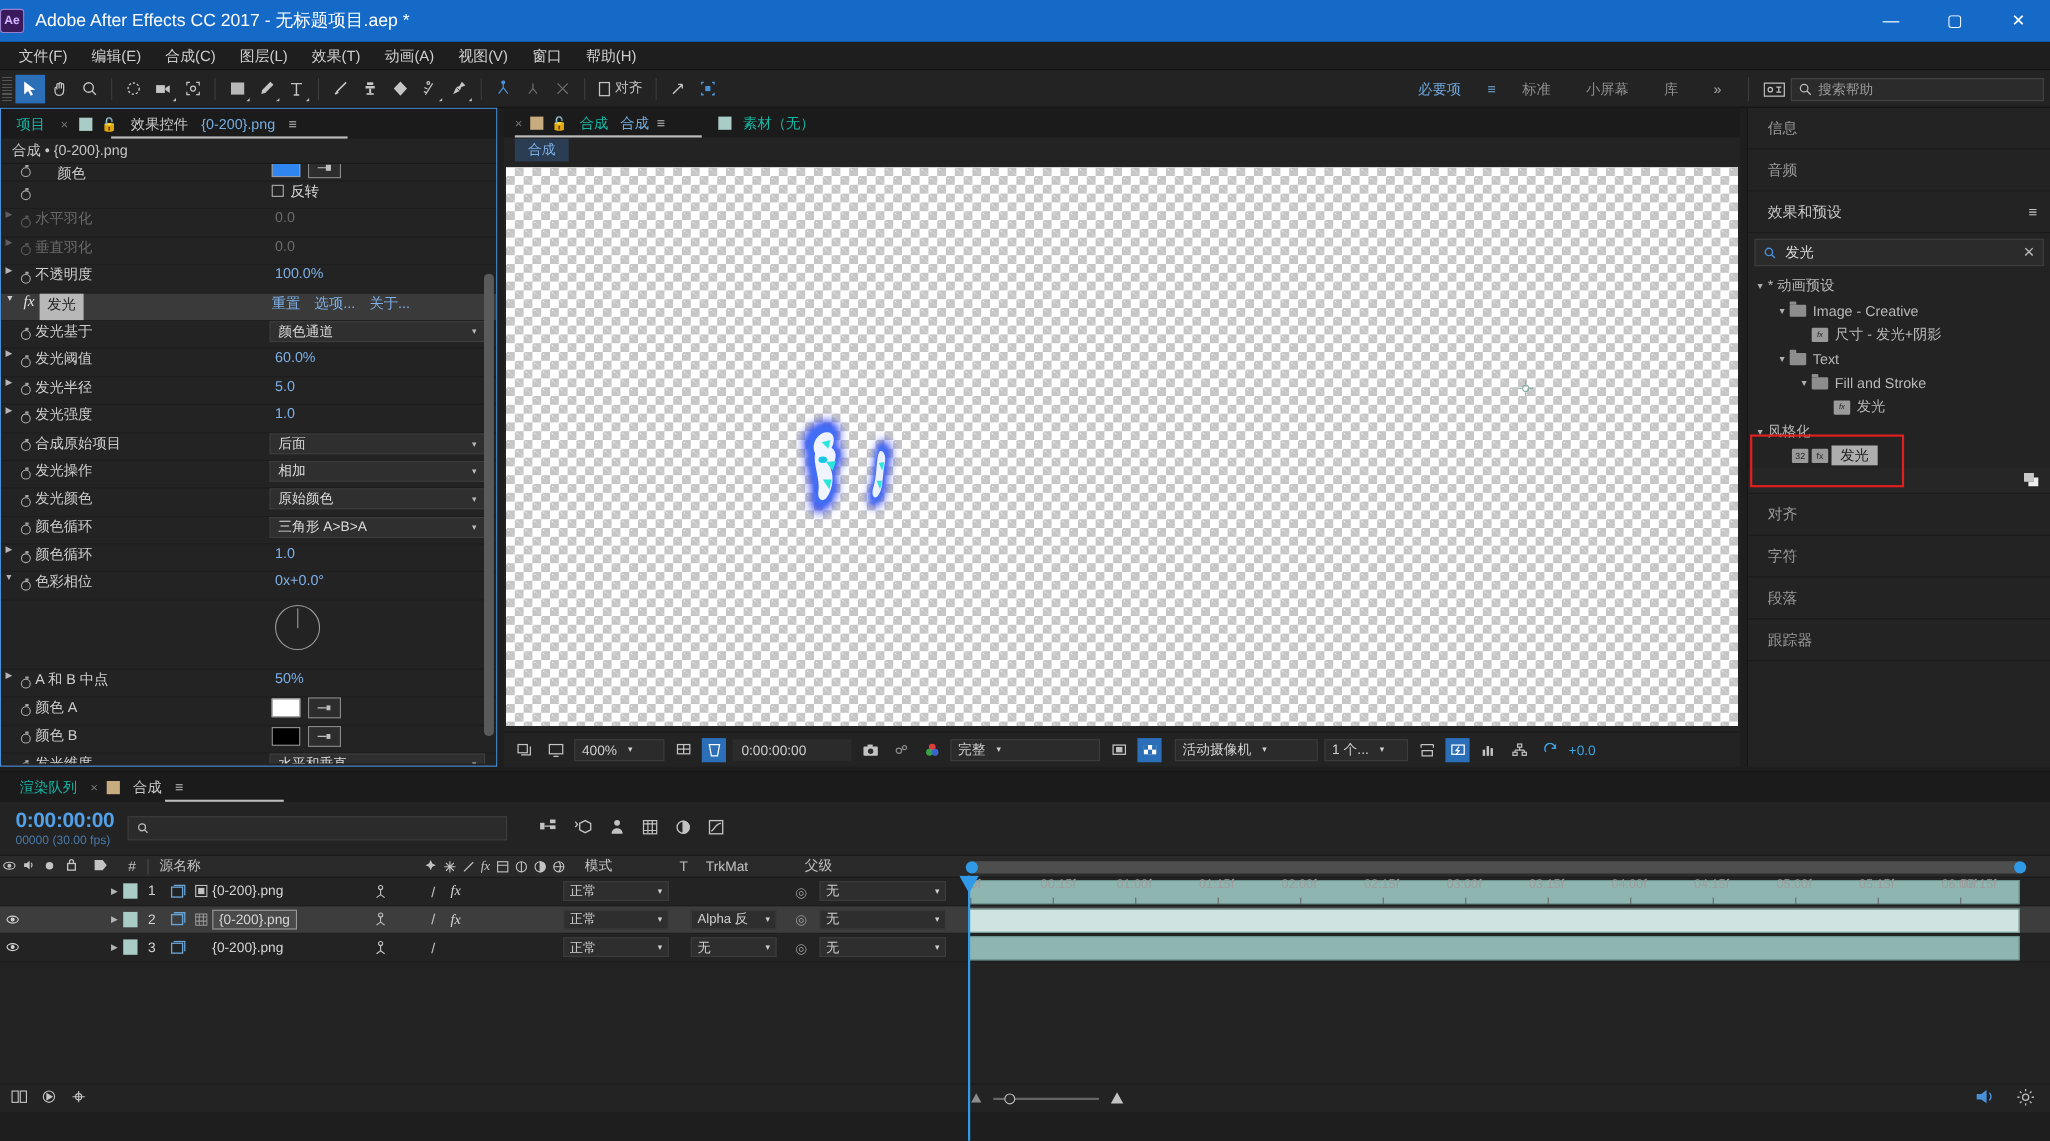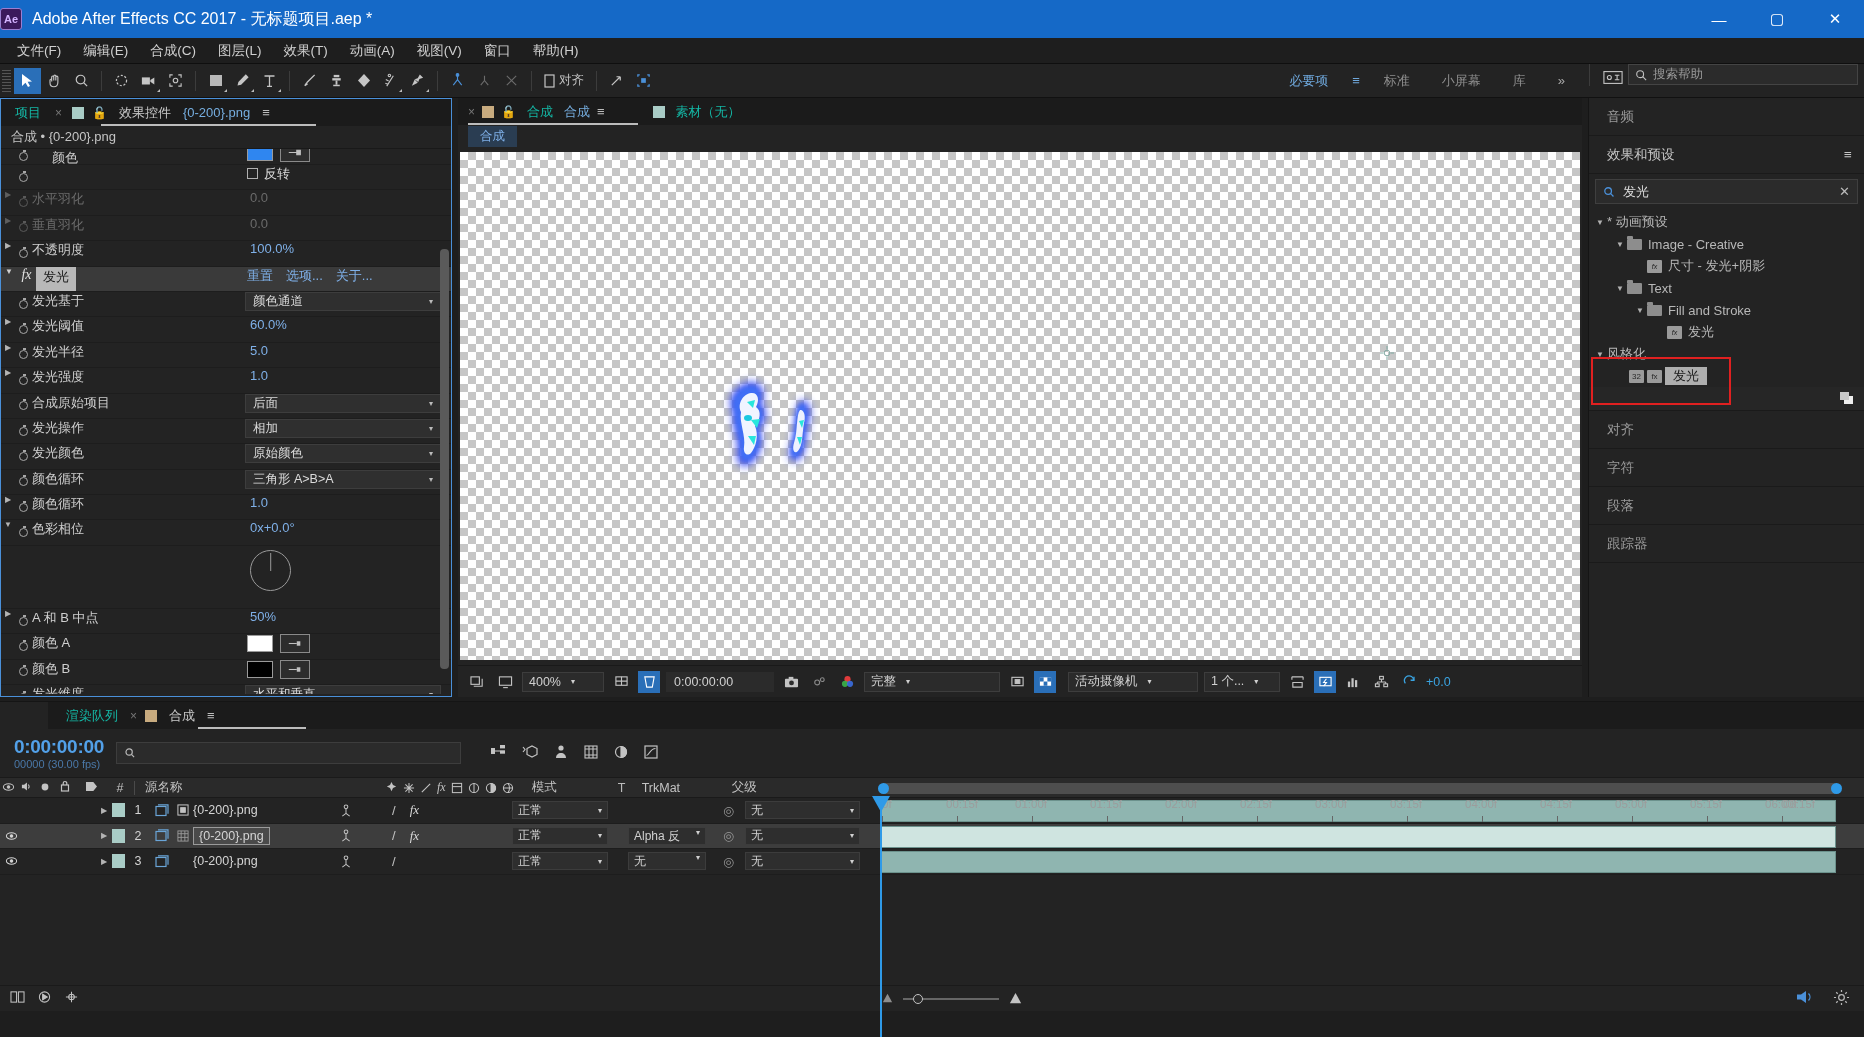--- a/index.html
+++ b/index.html
@@ -38,21 +38,21 @@
   .tool { width: 27px; height: 26px; display: flex; align-items: center;
     justify-content: center; color: #c5c5c5; position: relative; }
   .tool.active { background: #2a6fb8; }
   .tool svg { display: block; }
   .tool .corner { position: absolute; right: 2px; bottom: 2px; width: 0; height: 0;
     border-left: 3px solid transparent; border-bottom: 3px solid #bbb; }
   .tsep { width: 1px; height: 20px; background: #3c3c3c; margin: 0 6px; }
   .snap-box { display: flex; align-items: center; gap: 4px; color: #c5c5c5;
     font-size: 12.5px; padding: 0 6px; }
   .ws-bar { position: absolute; right: 0; top: 0; height: 34px; display: flex;
-    gap: 0; }
+    align-items: center; gap: 0; }
   .ws-item { padding: 0 16px; color: #8e8e8e; font-size: 13px; line-height: 34px; }
   .ws-item.active { color: #6fa8dc; }
   .ws-sep { width: 1px; height: 22px; background: #3c3c3c; margin: 0 8px; }
   .help-search { width: 230px; height: 21px; background: #2b2b2b;
     border: 1px solid #444; display: flex; align-items: center; gap: 6px;
     padding: 0 6px; color: #9a9a9a; font-size: 12.5px; margin-right: 6px; }
   
   .main { position: absolute; left: 0; top: 98px; right: 0; height: 603px; }
   
   .fx-panel { position: absolute; left: 0; top: 0; width: 452px; height: 599px;
@@ -173,21 +173,21 @@
     color: #2a2a2a; font-size: 8px; display: flex; align-items: center;
     justify-content: center; margin-right: 3px; }
   .sel-item { background: #aeaeae; color: #1a1a1a; padding: 0 8px; }
   .redbox { position: absolute; border: 2px solid #e02020; }
   .rp-footer { height: 24px; background: #262626; display: flex; align-items: center;
     justify-content: flex-end; padding-right: 10px; border-bottom: 1px solid #1a1a1a; }
   
   .timeline { position: absolute; left: 0; top: 701px; width: 1864px; height: 310px;
     background: #232323; border-top: 1px solid #151515; }
   .tl-tabs { height: 27px; background: #1b1b1b; display: flex; align-items: center;
-    padding-left: 14px; gap: 8px; position: relative; margin-left: 48px; }
+    padding-left: 14px; gap: 8px; position: relative; }
   .tl-underline { position: absolute; left: 150px; bottom: 0; width: 108px;
     height: 2px; background: #bcbcbc; }
   .tl-ctrl { height: 48px; display: flex; align-items: center; padding-left: 14px;
     gap: 12px; position: relative; background: #232323; }
   .tc-big { color: #52a0e8; font-size: 19px; font-weight: bold; letter-spacing: -0.3px;}
   .tc-small { color: #4a78a8; font-size: 11px; }
   .tl-search { width: 345px; height: 22px; background: #2b2b2b; border: 1px solid #3d3d3d;
     display: flex; align-items: center; padding: 0 7px; }
   .tl-icons { display: flex; gap: 14px; align-items: center; margin-left: 16px; }
   .tl-hdr { height: 21px; background: #2a2a2a; display: flex; align-items: center;
@@ -195,21 +195,21 @@
     border-bottom: 1px solid #1a1a1a; position: relative; }
   .lyr { height: 25.6px; display: flex; align-items: center; position: relative;
     border-bottom: 1px solid #1d1d1d; font-size: 12.5px; color: #d4d4d4; }
   .lyr.sel { background: #3d3d3d; }
   .eye { width: 22px; display: flex; align-items: center; justify-content: center; }
   .swatch-sm { width: 13px; height: 14px; background: #a9ccc6; }
   .mode-drop { width: 96px; height: 18px; background: #2e2e2e; border: 1px solid #3c3c3c;
     display: flex; align-items: center; justify-content: space-between;
     padding: 0 5px; font-size: 12px; color: #d0d0d0; }
   .trk-drop { width: 78px; height: 18px; background: #2e2e2e; border: 1px solid #3c3c3c;
-    display: flex; justify-content: space-between;
+    display: flex; align-items: center; justify-content: space-between;
     padding: 0 5px; font-size: 12px; color: #d0d0d0; }
   .par-drop { width: 115px; height: 18px; background: #2e2e2e; border: 1px solid #3c3c3c;
     display: flex; align-items: center; justify-content: space-between;
     padding: 0 5px; font-size: 12px; color: #d0d0d0; }
   .tl-scrollbar { position: absolute; left: 2px; top: 6px; right: 2px; height: 11px;
     background: #4e4e4e; border-radius: 6px; }
   .tl-scrollbar::before, .tl-scrollbar::after { content: ""; position: absolute;
     top: 0; width: 11px; height: 11px; background: #2f9ae8; border-radius: 50%; }
   .tl-scrollbar::before { left: -2px; } .tl-scrollbar::after { right: -2px; }
   .tl-ruler { position: absolute; left: 0; top: 21px; right: 0; height: 24px; }
@@ -810,20 +810,21 @@
         <svg width="15" height="14" viewBox="0 0 16 15" fill="none" stroke="#3aa3e0" stroke-width="1.4">
             <path d="M12.5 5.5A5 5 0 103.6 9"></path>
             <path d="M12.8 2v3.6H9.2"></path>
           </svg>
       </div>
       <span style="color:#3aa3e0;font-size:12.5px;">+0.0</span>
     </div>
   </div>
 
   <div class="right-panel">
+    <div class="rp-collapsed">信息</div>
     <div class="rp-collapsed">音频</div>
 
     <div class="rp-head">
       <span>效果和预设</span>
       <span>≡</span>
     </div>
 
     <div class="rp-search">
       <svg width="13" height="12" viewBox="0 0 14 13" fill="none" stroke="#4a90d9" stroke-width="1.4">
           <circle cx="5.5" cy="5.5" r="3.6"></circle>

